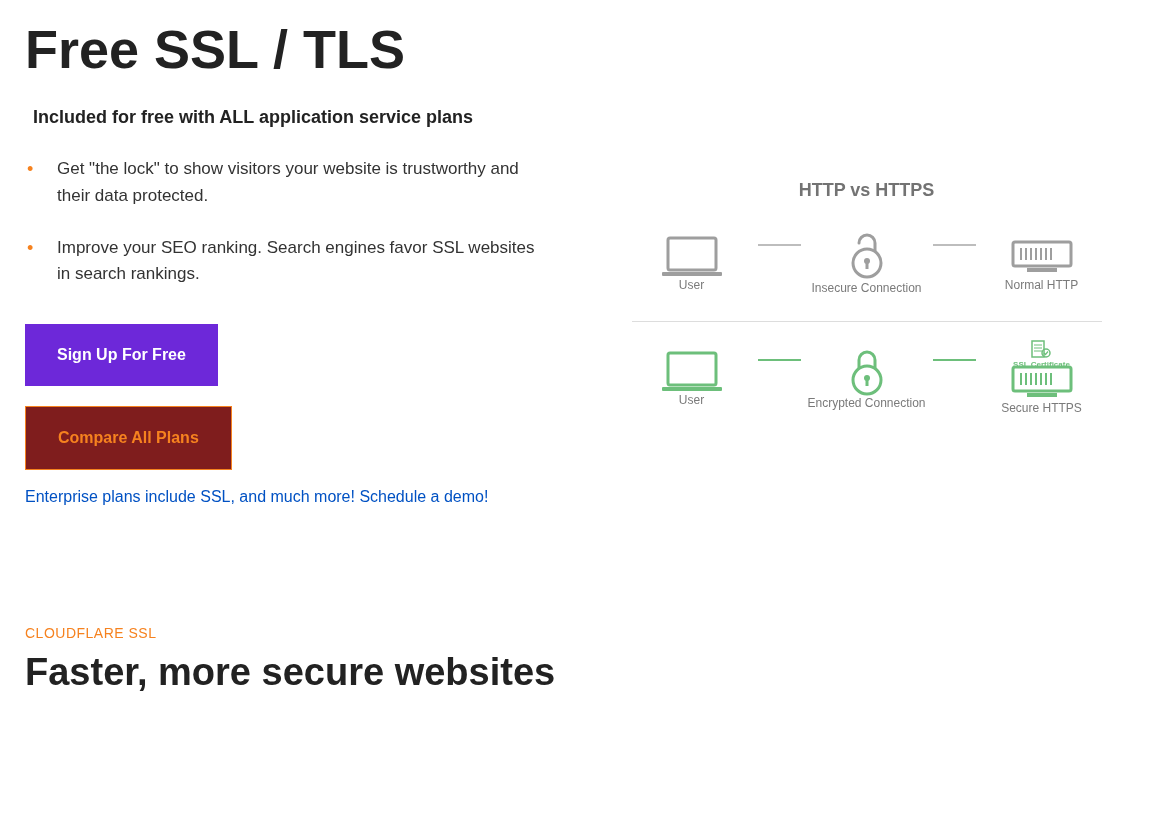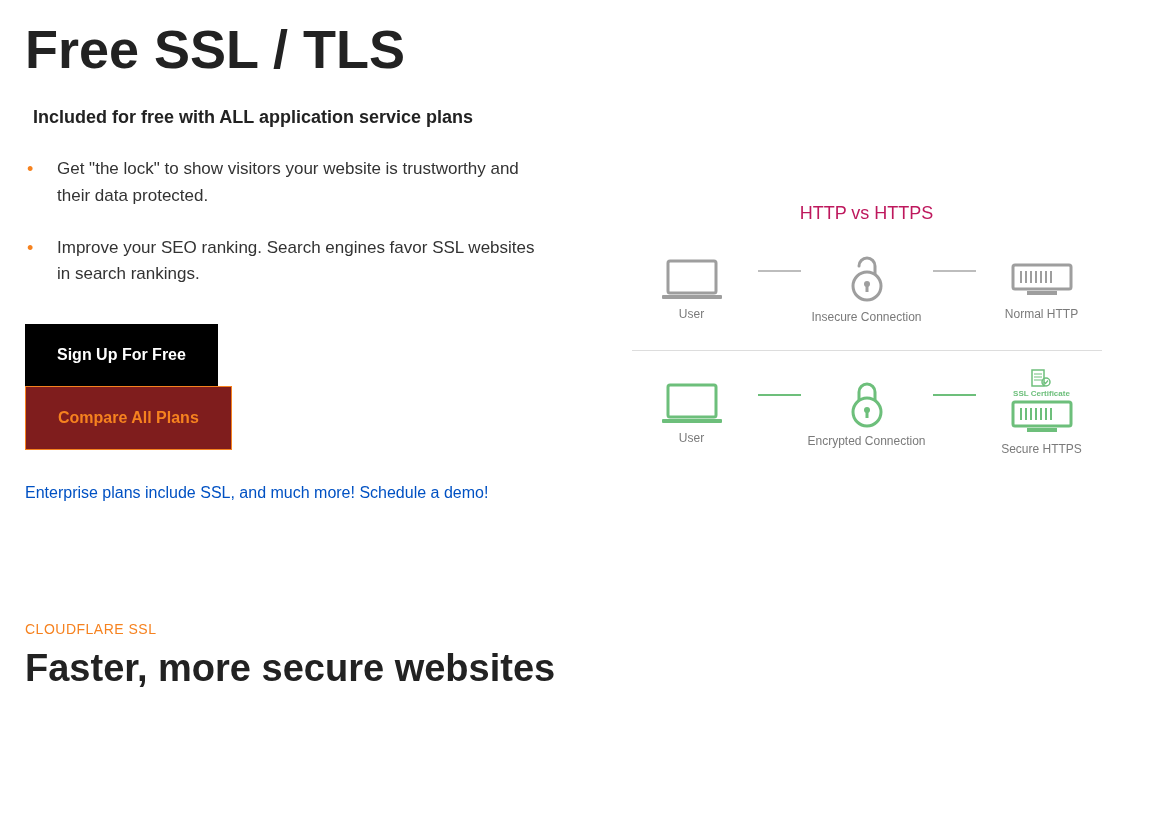--- a/index.html
+++ b/index.html
@@ -57,66 +57,66 @@
     display: inline-block;
     padding: 22px 32px;
     font-size: 16px;
     font-weight: 700;
     text-decoration: none;
     cursor: pointer;
     border: 0;
     font-family: inherit;
   }
   .btn-primary {
-    background: #000000;
+    background: #6d28d9;
     color: #fff;
+    margin-bottom: 20px;
   }
   .btn-secondary {
     background: #7f1d1d;
     color: #f6821f;
     border: 1px solid #f6821f;
     padding: 22px 32px;
   }
   .btn-row { display:flex; flex-direction:column; align-items:flex-start; gap:0; }
   .enterprise-link {
-    margin-top: 30px;
+    margin-top: 14px;
     font-size: 16px;
     line-height: 1.6;
   }
   .enterprise-link a { color: #0051c3; text-decoration: none; }
 
   
   .diagram {
     width: 470px;
     font-size: 13px;
     color: #7a7a7a;
   }
   .diagram-title {
     text-align: center;
     font-size: 18px;
-    font-weight: 400;
-    color: #be185d;
+    font-weight: 700;
+    color: #737373;
     margin-bottom: 20px;
-    margin-top: 23px;
   }
   .diagram-row {
     display: flex;
     align-items: center;
     justify-content: space-between;
     padding: 10px 0 18px 0;
   }
   .diagram-sep {
     border-top: 1px solid #ddd;
     margin: 8px 0;
   }
   .diagram-cell {
     display: flex;
     flex-direction: column;
     align-items: center;
-    gap: 6px;
+    gap: 0;
     width: 120px;
     text-align: center;
   }
   .diagram-line {
     flex: 1;
     height: 2px;
     margin: 0 6px;
     align-self: center;
     position: relative;
     top: -18px;

